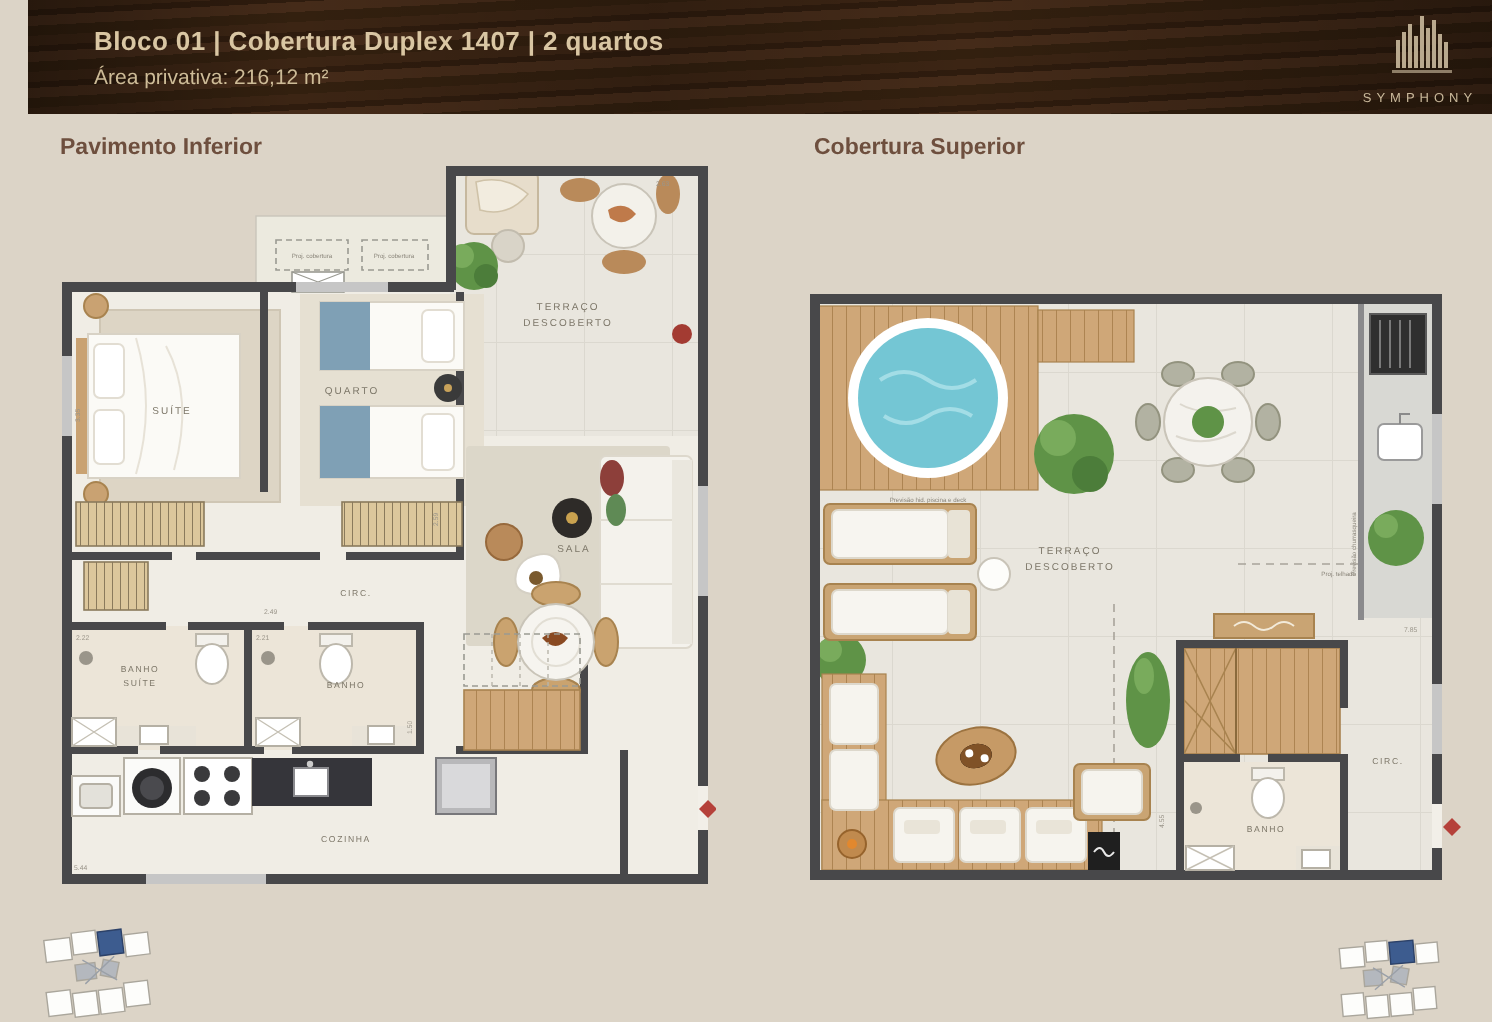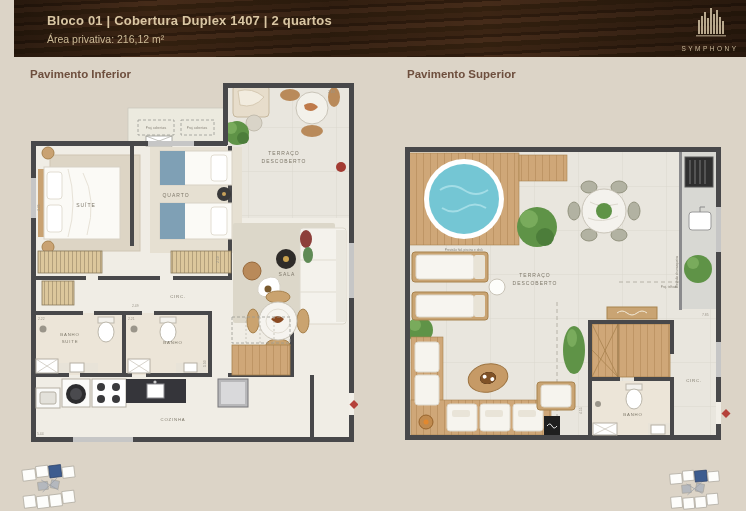--- a/index.html
+++ b/index.html
@@ -57,21 +57,21 @@
             <rect x="45" y="11" width="2" height="17"></rect>
           <rect x="48" y="15" width="2" height="13"></rect>
           <rect x="22" y="29" width="30" height="1.5" opacity=".7"></rect>
         </g>
       </svg>
       <span class="brand">SYMPHONY</span>
     </div>
   </div>
 
   <div id="title-inferior" class="plan-title">Pavimento Inferior</div>
-  <div id="title-superior" class="plan-title">Pavimento Superior</div>
+  <div id="title-superior" class="plan-title">Cobertura Superior</div>
 
   <svg id="plan-inferior" width="330" height="365" viewBox="0 0 330 365">
     <defs>
       <pattern id="hatch" patternUnits="userSpaceOnUse" width="4" height="10">
         <rect width="4" height="10" fill="#dcc79c"></rect>
           <line x1="0" y1="0" x2="0" y2="10" stroke="#8a7a5c" stroke-width="1"></line>
       </pattern>
       <pattern id="plank" patternUnits="userSpaceOnUse" width="7" height="12">
         <rect width="7" height="12" fill="#cfa778"></rect>
           <line x1="0" y1="0" x2="0" y2="12" stroke="#ad8452" stroke-width="1"></line>

